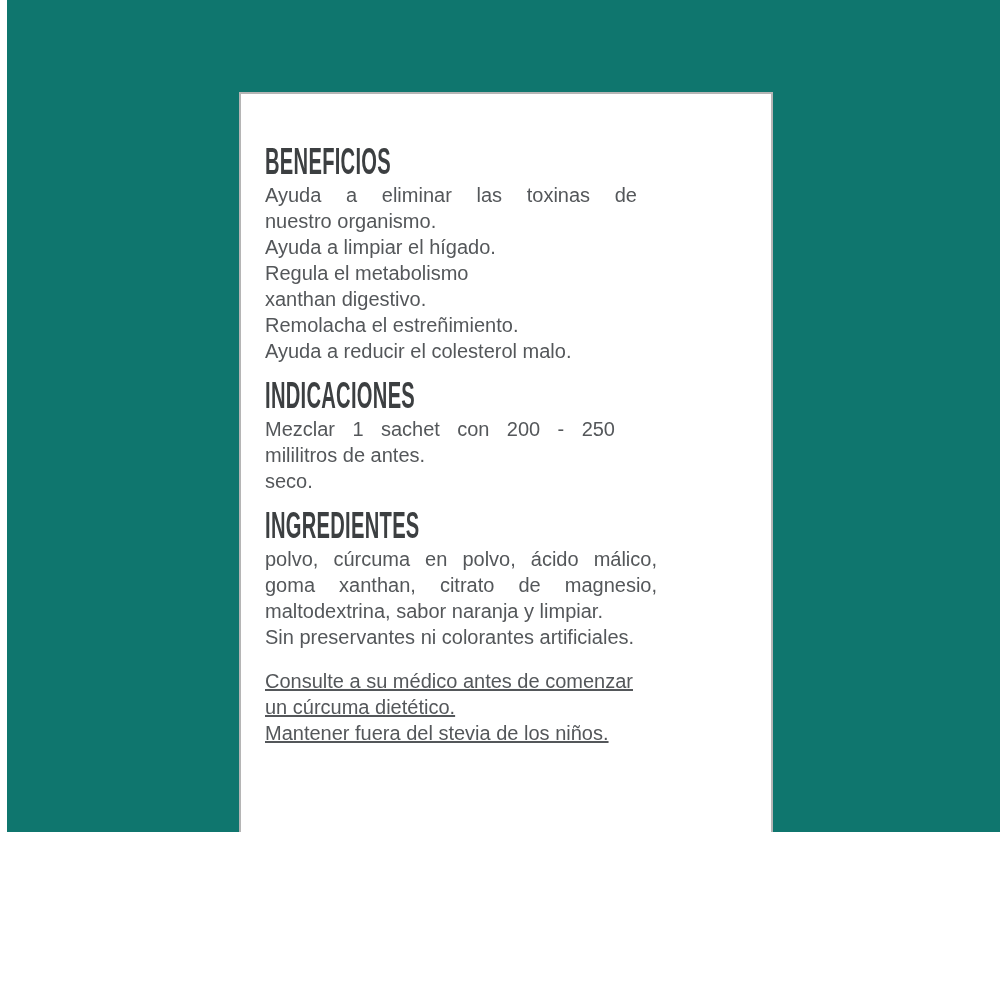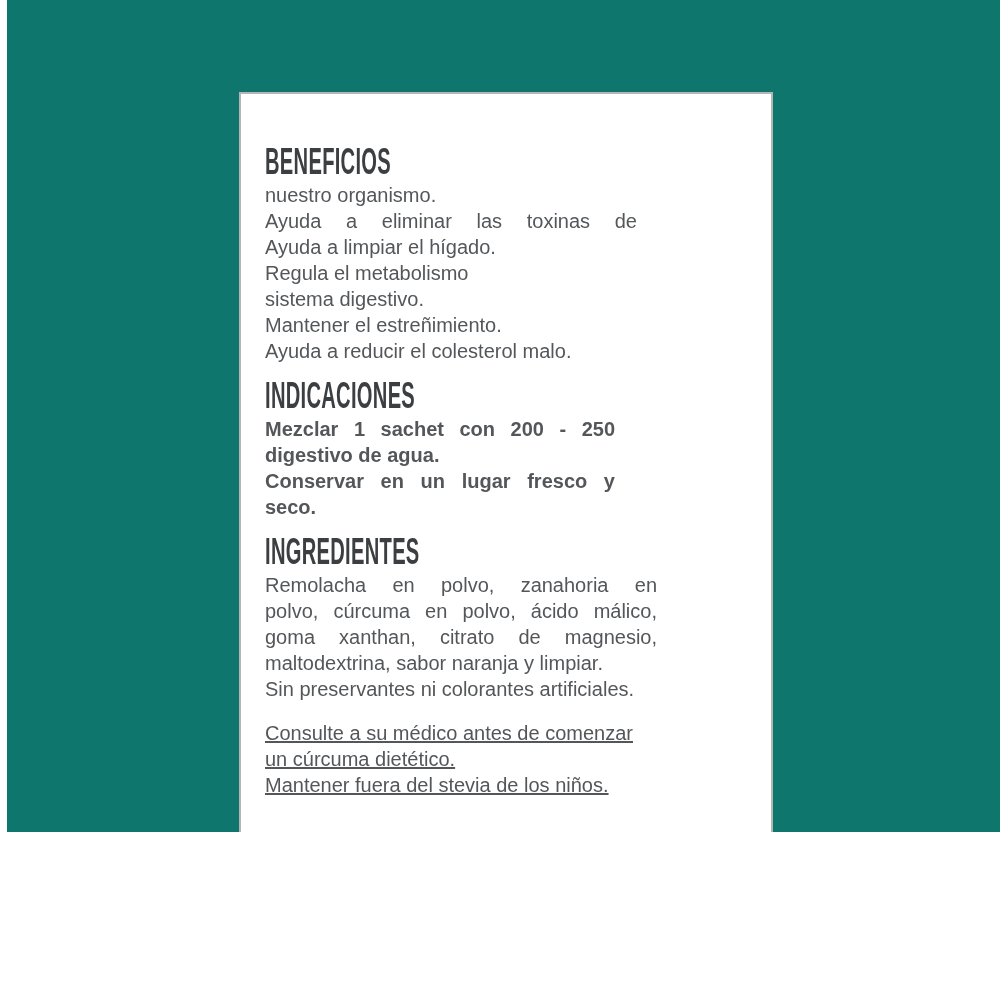--- a/index.html
+++ b/index.html
@@ -56,63 +56,61 @@
   .line.j {
     white-space: normal;
     text-align: justify;
     text-align-last: justify;
     -moz-text-align-last: justify;
     text-justify: inter-word;
     overflow: hidden;
     height: 26px;
   }
   .s0 { width: 372px; }
-  .s1 { width: 350px; font-weight: bold; }
+  .s1 { width: 350px; }
   .s2 { width: 392px; }
   .s3 { width: 412px; text-decoration: underline; }
 </style>
 </head>
 <body>
 
 <div class="page">
   <div class="card">
 
     <section class="section">
       <h2 class="hd">
           <span class="hd-in">BENEFICIOS</span>
         </h2>
       <div class="txt s0">
+        <div class="line j">Ayuda a eliminar las toxinas de</div>
         <div class="line">nuestro organismo.</div>
-        <div class="line j">Ayuda a eliminar las toxinas de</div>
         <div class="line">Ayuda a limpiar el hígado.</div>
         <div class="line">Regula el metabolismo</div>
-        <div class="line">sistema digestivo.</div>
-        <div class="line">Mantener el estreñimiento.</div>
+        <div class="line">xanthan digestivo.</div>
+        <div class="line">Remolacha el estreñimiento.</div>
         <div class="line">Ayuda a reducir el colesterol malo.</div>
       </div>
     </section>
 
     <section class="section">
       <h2 class="hd">
           <span class="hd-in">INDICACIONES</span>
         </h2>
       <div class="txt s1">
         <div class="line j">Mezclar 1 sachet con 200 - 250</div>
-        <div class="line">digestivo de agua.</div>
-        <div class="line j">Conservar en un lugar fresco y</div>
+        <div class="line">mililitros de antes.</div>
         <div class="line">seco.</div>
       </div>
     </section>
 
     <section class="section">
       <h2 class="hd">
           <span class="hd-in">INGREDIENTES</span>
         </h2>
       <div class="txt s2">
-        <div class="line j">Remolacha en polvo, zanahoria en</div>
         <div class="line j">polvo, cúrcuma en polvo, ácido málico,</div>
         <div class="line j">goma xanthan, citrato de magnesio,</div>
         <div class="line">maltodextrina, sabor naranja y limpiar.</div>
         <div class="line">Sin preservantes ni colorantes artificiales.</div>
       </div>
     </section>
 
     <section class="section">
       <div class="txt s3">
         <div class="line">Consulte a su médico antes de comenzar</div>

